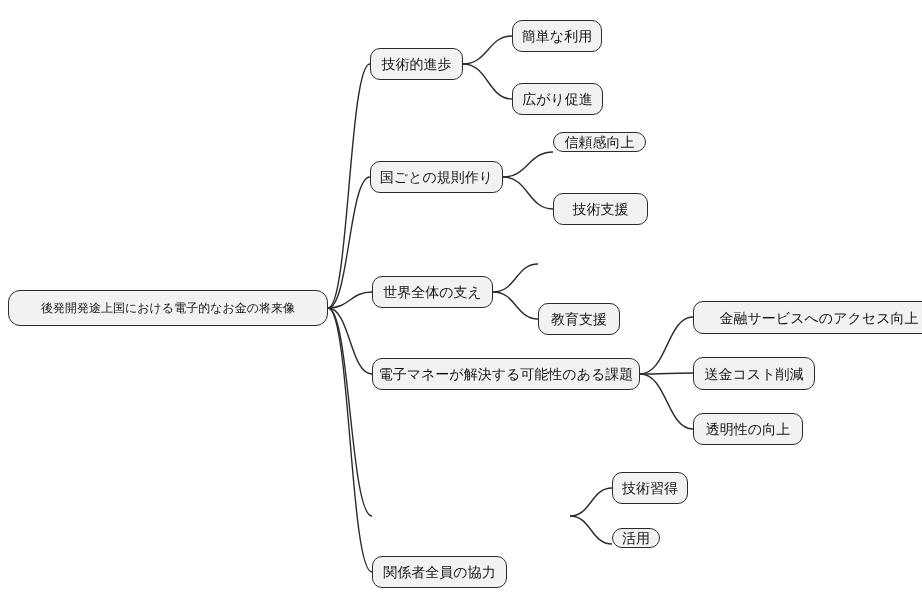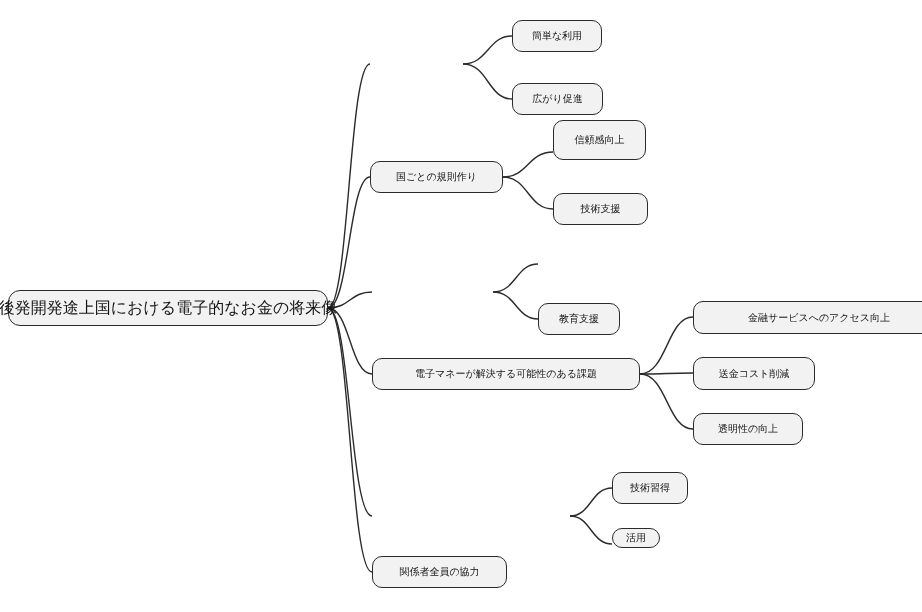--- a/index.html
+++ b/index.html
@@ -12,26 +12,26 @@
   }
   #edges{position:absolute;left:0;top:0;width:922px;height:612px;}
   .node{
     position:absolute;
     box-sizing:border-box;
     display:flex;align-items:center;justify-content:center;
     background:#f2f2f2;
     border:1.6px solid #2b2b2b;
     border-radius:10px;
     color:#141414;
-    font-size:10px;
+    font-size:14px;
     white-space:nowrap;
     line-height:1;
     z-index:2;
   }
-  .node.root{border-radius:12px;font-size:16px;}
+  .node.root{border-radius:12px;font-size:12px;}
   path.link{fill:none;stroke:#2b2b2b;stroke-width:1.4;}
 </style>
 </head>
 <body>
 
 <div id="canvas">
 
   <svg id="edges" width="922" height="612" viewBox="0 0 922 612">
 
     <path class="link" d="M328,308 C349,308 349,64 370,64"></path>
@@ -53,28 +53,30 @@
     <path class="link" d="M640,374 C667,374 667,317 693,317"></path>
     <path class="link" d="M640,374 C667,374 667,373 693,373"></path>
     <path class="link" d="M640,374 C667,374 667,429 693,429"></path>
 
     <path class="link" d="M570,516 C591,516 591,488 612,488"></path>
     <path class="link" d="M570,516 C591,516 591,544 612,544"></path>
   </svg>
 
   <div class="node root" style="left:8px;top:290px;width:320px;height:36px">後発開発途上国における電子的なお金の将来像</div>
 
+  <div class="node" style="left:370px;top:48px;width:93px;height:32px">技術的進歩</div>
   <div class="node" style="left:370px;top:161px;width:133px;height:32px">国ごとの規則作り</div>
+  <div class="node" style="left:372px;top:276px;width:121px;height:32px">世界全体の支え</div>
   <div class="node" style="left:372px;top:358px;width:268px;height:32px">電子マネーが解決する可能性のある課題</div>
   <div class="node" style="left:372px;top:556px;width:135px;height:32px">関係者全員の協力</div>
 
   <div class="node" style="left:512px;top:20px;width:90px;height:32px">簡単な利用</div>
   <div class="node" style="left:512px;top:83px;width:91px;height:32px">広がり促進</div>
 
-  <div class="node" style="left:553px;top:120px;width:93px;height:40px">信頼感向上</div>
+  <div class="node" style="left:553px;top:132px;width:93px;height:20px">信頼感向上</div>
   <div class="node" style="left:553px;top:193px;width:95px;height:32px">技術支援</div>
 
   <div class="node" style="left:538px;top:303px;width:82px;height:32px">教育支援</div>
 
   <div class="node" style="left:693px;top:301px;width:252px;height:33px">金融サービスへのアクセス向上</div>
   <div class="node" style="left:693px;top:357px;width:122px;height:33px">送金コスト削減</div>
   <div class="node" style="left:693px;top:413px;width:110px;height:32px">透明性の向上</div>
 
   <div class="node" style="left:612px;top:472px;width:76px;height:32px">技術習得</div>
   <div class="node" style="left:612px;top:528px;width:48px;height:20px">活用</div>

